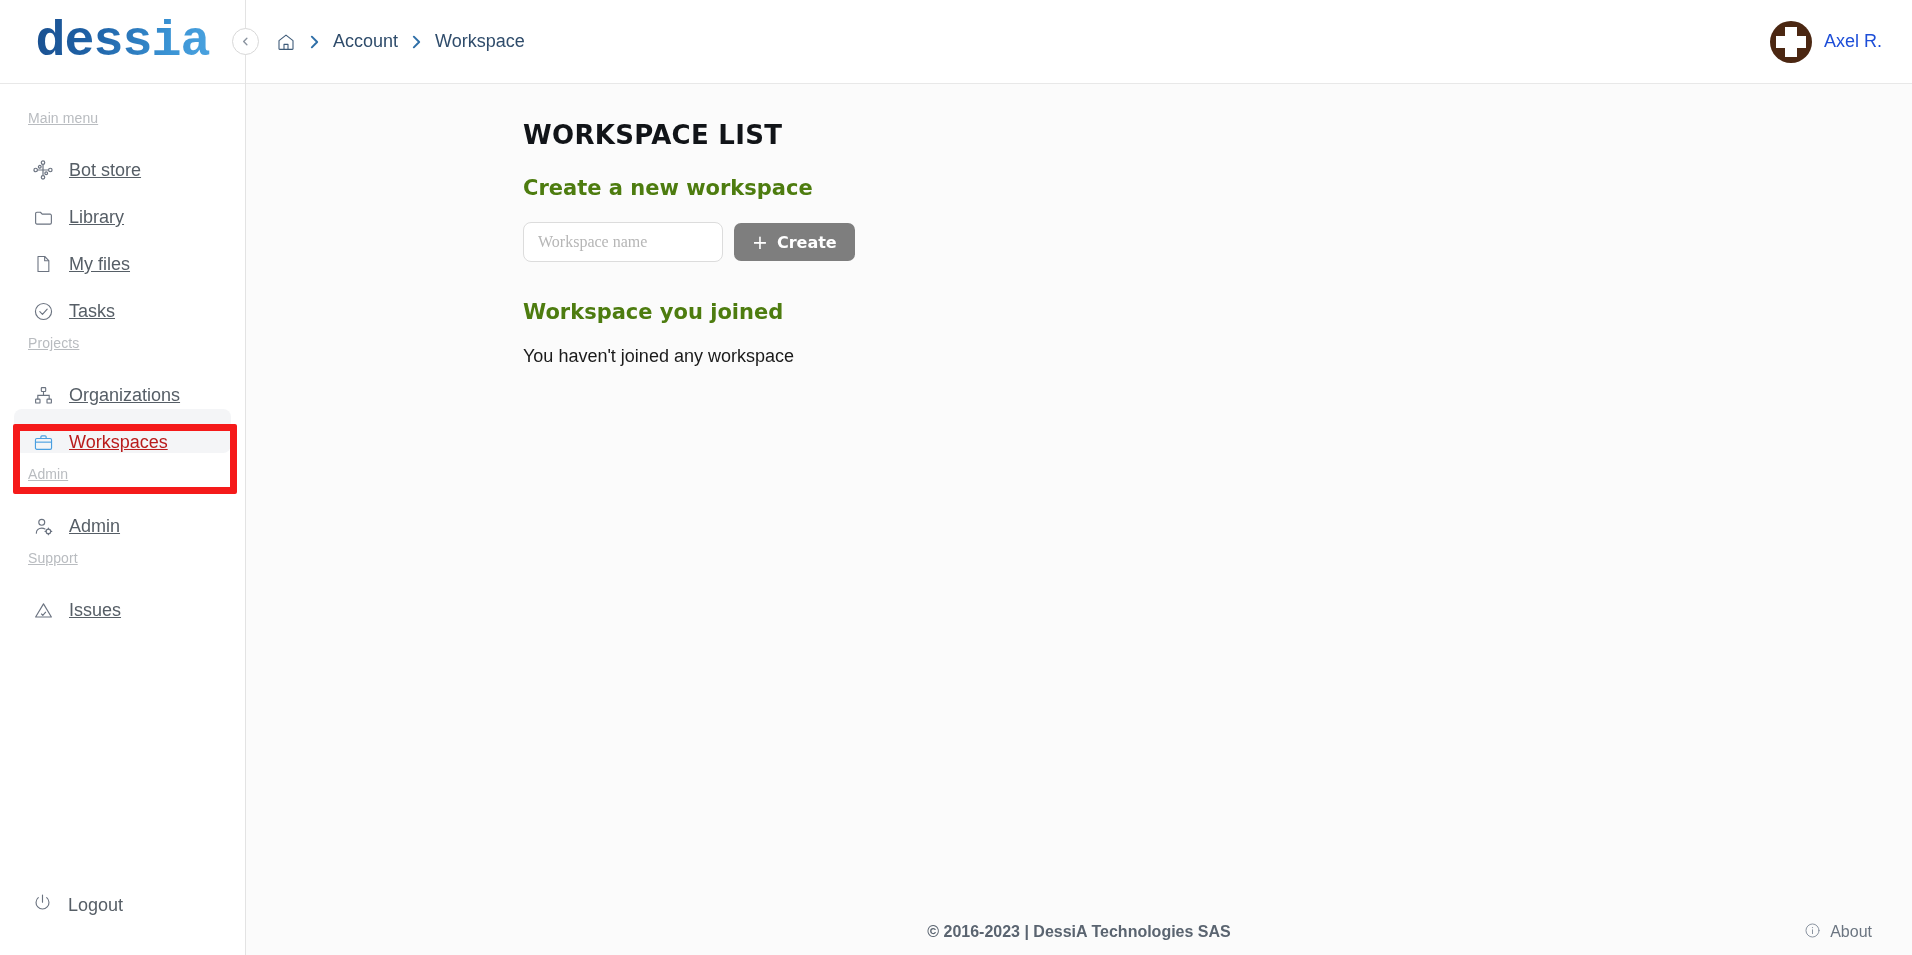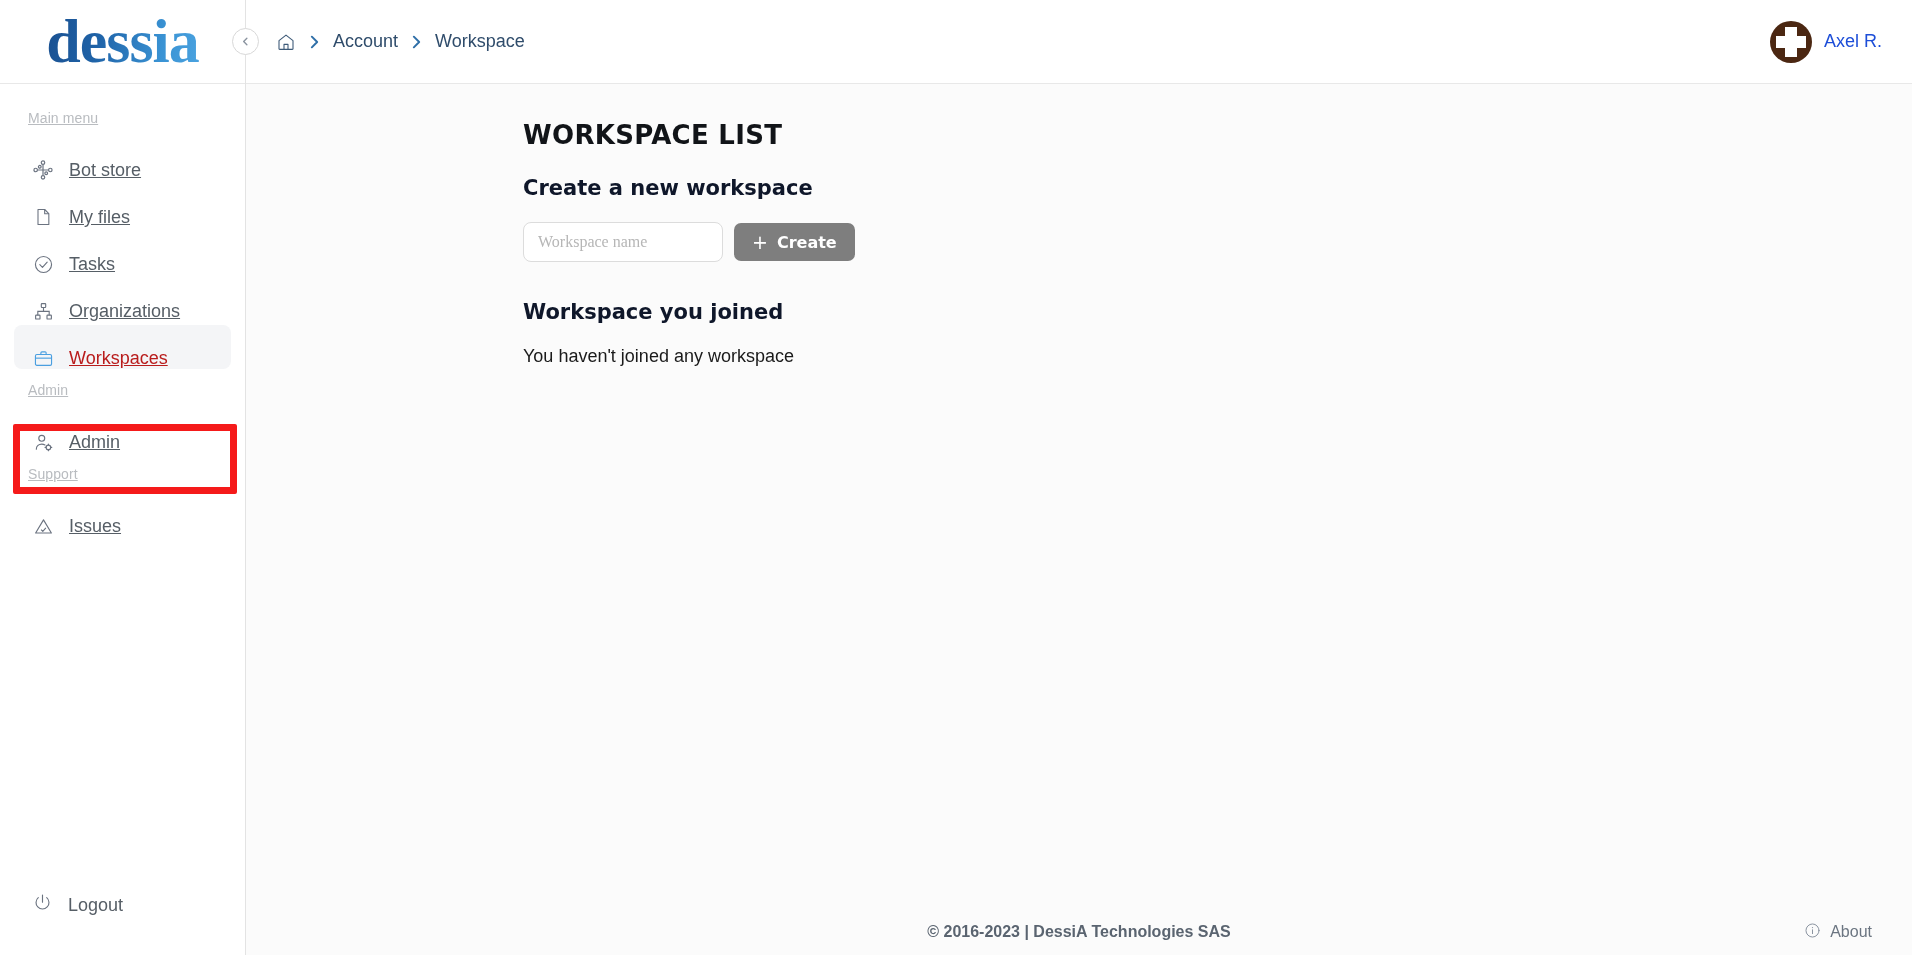--- a/index.html
+++ b/index.html
@@ -20,25 +20,25 @@
     position: relative;
     flex: 0 0 246px;
     display: flex; flex-direction: column;
   }
   .logo-wrap {
     height: 84px;
     display: flex; align-items: center; justify-content: center;
     border-bottom: 1px solid #e8e8e8;
   }
   .logo-text {
-    font-size: 62px; font-weight: 700; letter-spacing: -1px;
+    font-size: 50px; font-weight: 700; letter-spacing: -1px;
     background: linear-gradient(100deg, #1a4f8f 0%, #1f63a8 35%, #3a93d4 75%, #4ba3e0 100%);
     -webkit-background-clip: text; background-clip: text;
     -webkit-text-fill-color: transparent; color: #2a7ab8;
-    font-family: Liberation Serif, serif;
+    font-family: Liberation Mono, monospace;
   }
 
   .nav { padding-top: 16px; flex: 1 1 auto; }
   .section-label {
     font-size: 14px; color: #b9bcc0; padding: 10px 0 8px 28px;
     letter-spacing: .1px;
     text-decoration: underline;
   }
   .nav-item {
     display: flex; align-items: flex-end; gap: 15px;
@@ -90,21 +90,21 @@
   .avatar .cross-h { position: absolute; width: 30px; height: 12px; background: #fff; }
   .user-name { font-size: 18px; color: #1d4ed8; }
 
   .content { flex: 1 1 auto; padding: 36px 0 0 277px; background: #fbfbfb; position: relative; }
   .page-title {
     font-size: 26px; font-weight: 700; color: #111418;
     letter-spacing: .3px; margin-bottom: 26px;
     font-family: "DejaVu Sans", sans-serif;
   }
   .sub-head {
-    font-size: 21px; font-weight: 700; color: #0f172a;
+    font-size: 21px; font-weight: 700; color: #4d7c0f;
     margin-bottom: 22px; font-family: "DejaVu Sans", sans-serif;
   }
   .create-row { display: flex; align-items: center; gap: 11px; margin-bottom: 38px; }
   .ws-input {
     width: 200px; height: 40px;
     border: 1px solid #dcdcdc; border-radius: 8px;
     padding: 0 14px; font-size: 16px; color: #444;
     background: #fff; outline: none;
     font-family: Liberation Serif, serif;
   }
@@ -161,20 +161,28 @@
             <circle cx="4" cy="12" r="1.9"></circle>
               <circle cx="20" cy="12" r="1.9"></circle>
             <circle cx="8.5" cy="8.5" r="1.5"></circle>
               <circle cx="15.5" cy="15.5" r="1.5"></circle>
             <path d="M5.9 12h12.2M12 5.9v12.2"></path>
           </svg>
         </span>
         <span>Bot store</span>
       </div>
 
+      <div class="nav-item">
+        <span class="ico">
+          <svg width="21" height="21" viewBox="0 0 24 24" fill="none" stroke="#6b7380" stroke-width="1.3" stroke-linejoin="round">
+            <path d="M3 7.5a1.5 1.5 0 0 1 1.5-1.5h4l2 2.2H20A1.5 1.5 0 0 1 21 9.7V18a1.5 1.5 0 0 1-1.5 1.5h-15A1.5 1.5 0 0 1 3 18z"></path>
+          </svg>
+        </span>
+        <span>Library</span>
+      </div>
 
       <div class="nav-item">
         <span class="ico">
           <svg width="20" height="20" viewBox="0 0 24 24" fill="none" stroke="#6b7380" stroke-width="1.3" stroke-linejoin="round">
             <path d="M6 3h8l5 5v13a0 0 0 0 1 0 0H6z"></path>
               <path d="M14 3v5h5"></path>
           </svg>
         </span>
         <span>My files</span>
       </div>
@@ -182,20 +190,21 @@
       <div class="nav-item">
         <span class="ico">
           <svg width="21" height="21" viewBox="0 0 24 24" fill="none" stroke="#6b7380" stroke-width="1.3" stroke-linecap="round" stroke-linejoin="round">
             <circle cx="12" cy="12" r="9.2"></circle>
               <path d="M7.8 12.2l3 3 5.4-6"></path>
           </svg>
         </span>
         <span>Tasks</span>
       </div>
 
+      <div class="section-label">Projects</div>
 
       <div class="nav-item">
         <span class="ico">
           <svg width="21" height="21" viewBox="0 0 24 24" fill="none" stroke="#6b7380" stroke-width="1.3">
             <rect x="9.5" y="3" width="5" height="4.4" rx=".7"></rect>
             <rect x="3" y="16.2" width="5" height="4.4" rx=".7"></rect>
             <rect x="16" y="16.2" width="5" height="4.4" rx=".7"></rect>
             <path d="M12 7.4v4.4M5.5 16.2v-4.4h13v4.4"></path>
           </svg>
         </span>

